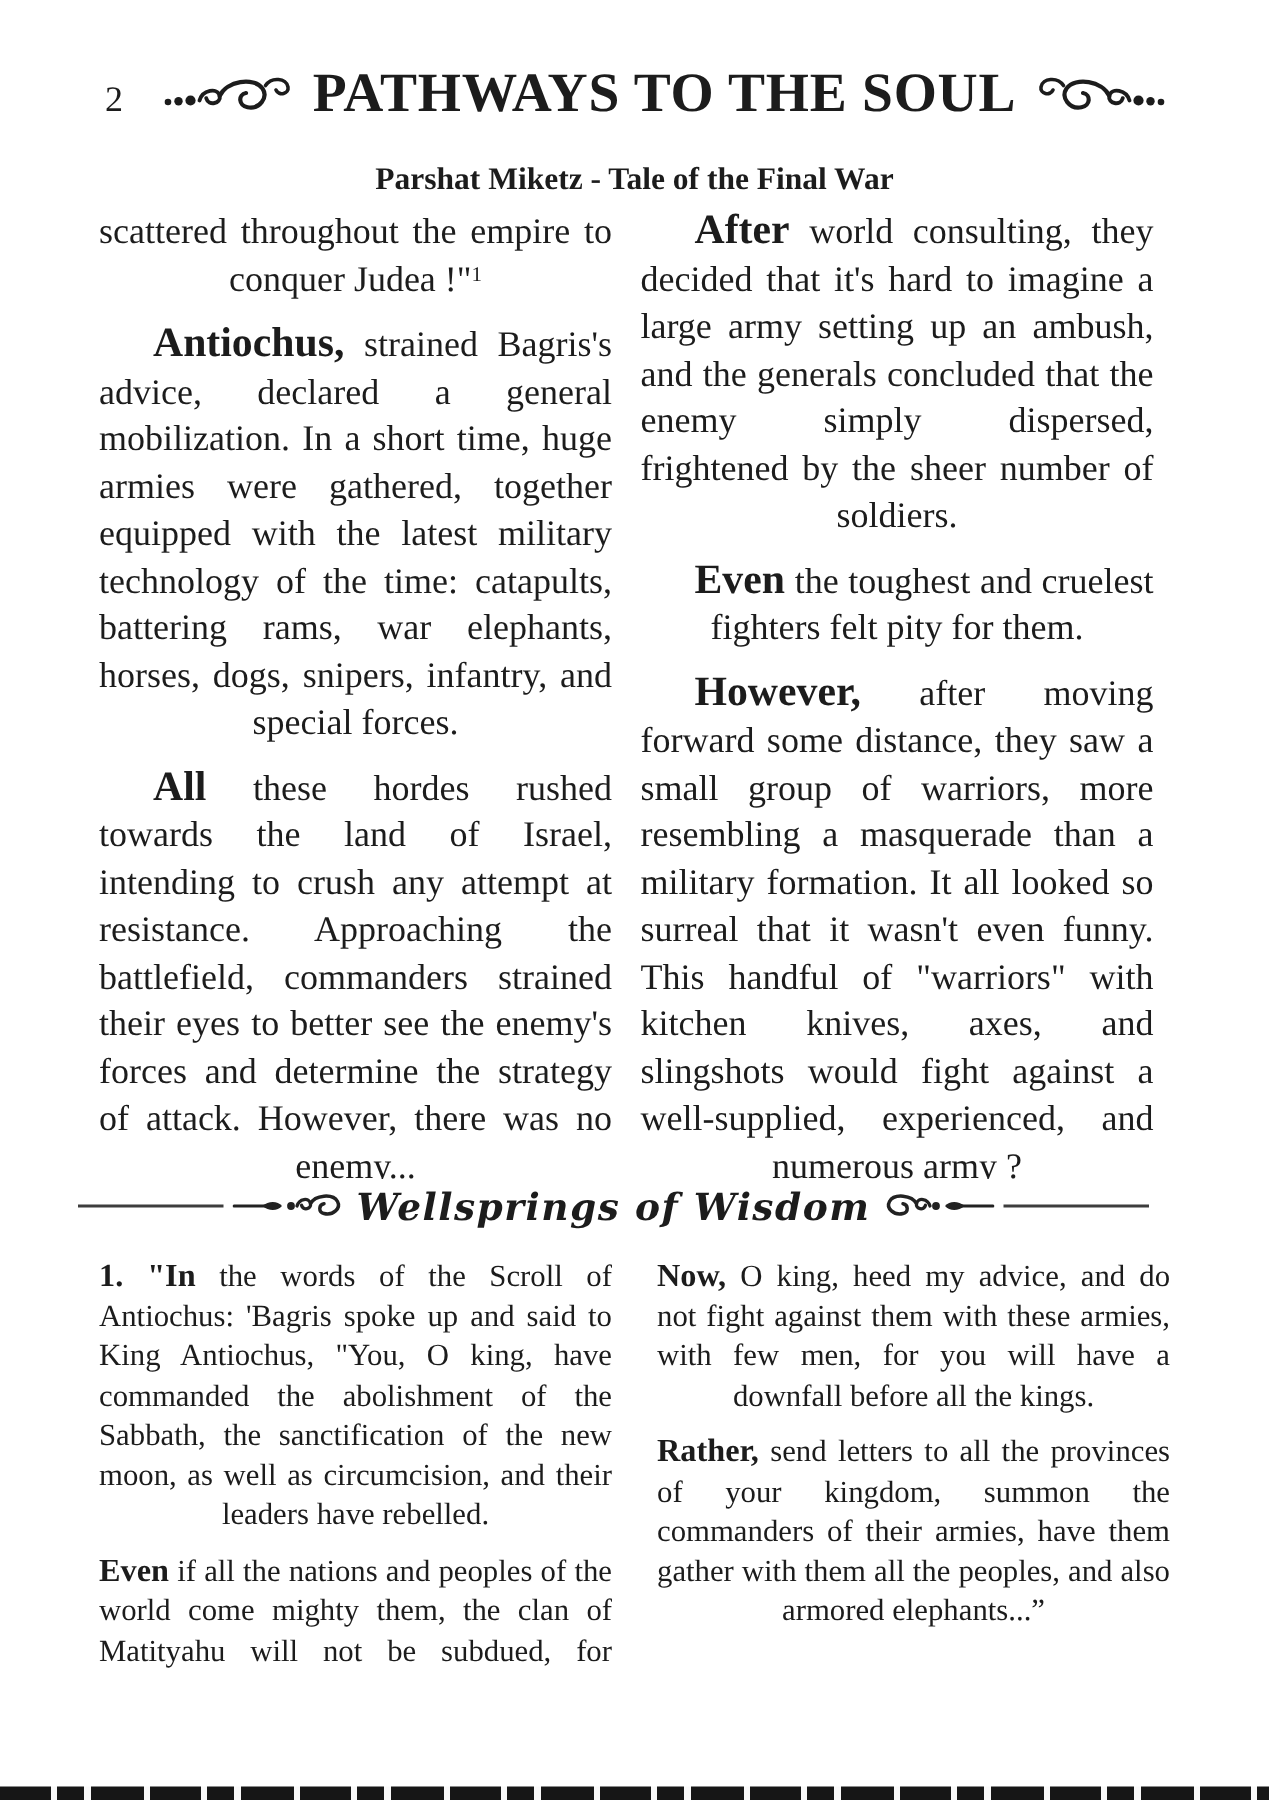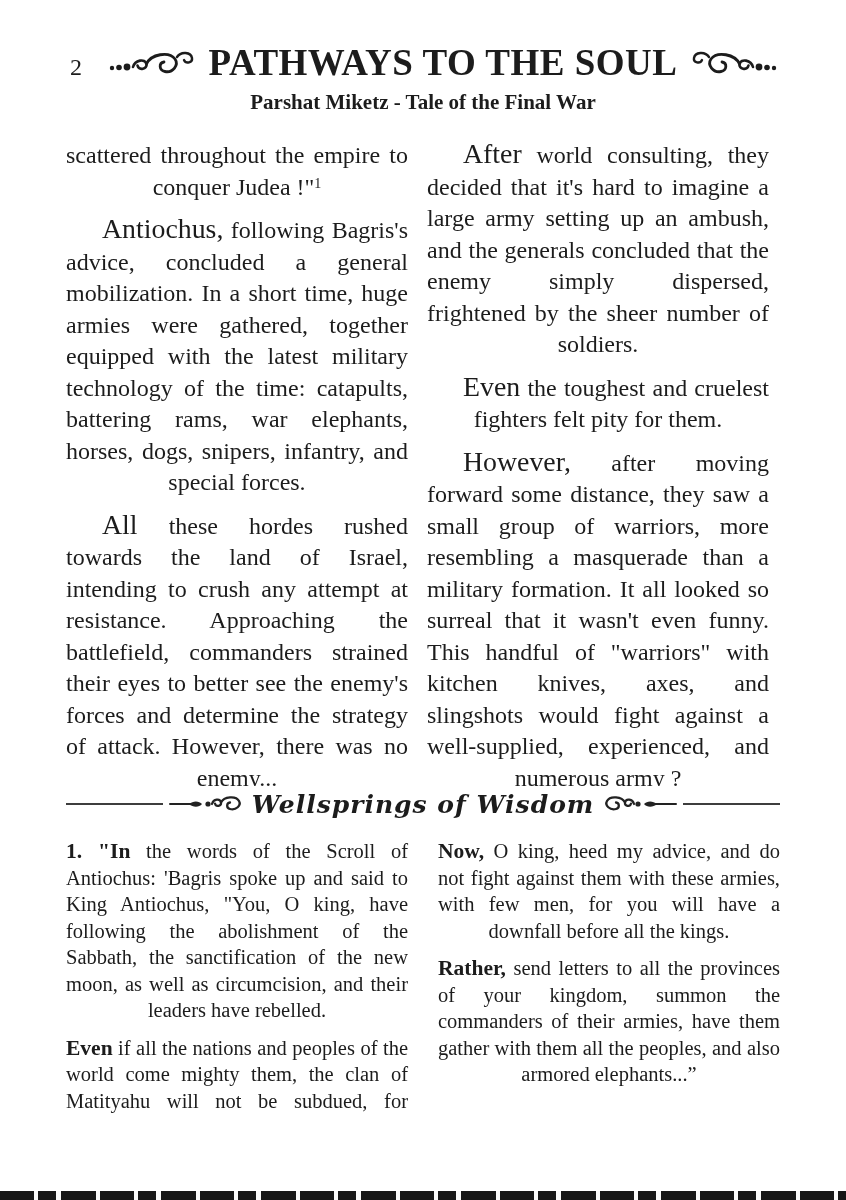--- a/index.html
+++ b/index.html
@@ -25,40 +25,40 @@
   .title-line {
     display: flex; justify-content: center; align-items: center; gap: 6px; padding-left: 40px;
   }
   .doc-title {
     font-size: 37px; font-weight: 700; margin: 0; line-height: 1.05;
     letter-spacing: 0.5px; white-space: nowrap;
   }
   .orn { display: inline-block; }
   .orn svg { display: block; }
   .mirror { transform: scaleX(-1); }
-  .subtitle { font-size: 21px; font-weight: 700; margin-top: 7px; }
+  .subtitle { font-size: 21px; font-weight: 700; margin-top: 24px; }
 
   
   .story {
     position: absolute; top: 140px; left: 66px; width: 714px;
     display: flex; gap: 19px;
   }
   .col { width: 342px; }
   .par {
     margin: 0 0 12px 0;
     font-size: 24px; line-height: 31.5px;
     text-align: justify; text-align-last: center;
   }
   .par.indent { text-indent: 36px; }
-  .lead { font-weight: 400; font-size: 1.16em; line-height: 1; }
+  .lead { font-weight: 700; font-size: 1.16em; line-height: 1; }
   sup.fnref { font-size: 14px; line-height: 0; vertical-align: 7px; }
 
   
   .divider {
-    position: absolute; top: 786px; left: 66px; width: 714px; height: 36px;
+    position: absolute; top: 786px; left: 52px; width: 714px; height: 36px;
     text-align: center;
   }
   .divider .rule {
     position: absolute; top: 17px; left: 0; width: 100%; height: 2px;
     background: #3d3d3d;
   }
   .label-wrap {
     position: relative; display: inline-flex; align-items: center; gap: 5px;
     background: #ffffff; padding: 0 6px; height: 36px;
   }
@@ -123,21 +123,21 @@
         <path d="M70 9 C74 3 84 4 85 10 C85.8 14.5 79 16.5 77 12" fill="none" stroke="#1c1c1c" stroke-width="2.4" stroke-linecap="round"></path>
       </svg>
     </span>
   </div>
   <div class="subtitle">Parshat Miketz - Tale of the Final War</div>
 </div>
 
 <div class="story">
   <div class="col">
     <p class="par"><span>scattered throughout the empire to conquer Judea !"</span><sup class="fnref">1</sup></p>
-    <p class="par indent"><span class="lead">Antiochus,</span> <span>following Bagris's advice, concluded a general mobilization. In a short time, huge armies were gathered, together equipped with the latest military technology of the time: catapults, battering rams, war elephants, horses, dogs, snipers, infantry, and special forces.</span></p>
+    <p class="par indent"><span class="lead">Antiochus,</span> <span>strained Bagris's advice, declared a general mobilization. In a short time, huge armies were gathered, together equipped with the latest military technology of the time: catapults, battering rams, war elephants, horses, dogs, snipers, infantry, and special forces.</span></p>
     <p class="par indent"><span class="lead">All</span> <span>these hordes rushed towards the land of Israel, intending to crush any attempt at resistance. Approaching the battlefield, commanders strained their eyes to better see the enemy's forces and determine the strategy of attack. However, there was no enemy...</span></p>
   </div>
   <div class="col">
     <p class="par indent"><span class="lead">After</span> <span>world consulting, they decided that it's hard to imagine a large army setting up an ambush, and the generals concluded that the enemy simply dispersed, frightened by the sheer number of soldiers.</span></p>
     <p class="par indent"><span class="lead">Even</span> <span>the toughest and cruelest fighters felt pity for them.</span></p>
     <p class="par indent"><span class="lead">However,</span> <span>after moving forward some distance, they saw a small group of warriors, more resembling a masquerade than a military formation. It all looked so surreal that it wasn't even funny. This handful of "warriors" with kitchen knives, axes, and slingshots would fight against a well-supplied, experienced, and numerous army ?</span></p>
   </div>
 </div>
 
 <div class="divider">
@@ -160,21 +160,21 @@
         <circle cx="39" cy="9" r="2.6" fill="#222222"></circle>
         <path d="M43 9 C44.5 4 51 3 52 7.5 C52.7 11 47 12.5 46 8.5" fill="none" stroke="#222222" stroke-width="2.2" stroke-linecap="round"></path>
         <path d="M52 7.5 C55 1.5 67 0.5 70 6 C72.5 10.5 67 15.5 61 14 C57 13 57.5 8 61 7.5" fill="none" stroke="#222222" stroke-width="2.3" stroke-linecap="round"></path>
       </svg>
     </span>
   </span>
 </div>
 
 <div class="footnotes">
   <div class="fcol">
-    <p class="fnp"><span class="fn-lead">1. "In</span> <span>the words of the Scroll of Antiochus: 'Bagris spoke up and said to King Antiochus, "You, O king, have following the abolishment of the Sabbath, the sanctification of the new moon, as well as circumcision, and their leaders have rebelled.</span></p>
+    <p class="fnp"><span class="fn-lead">1. "In</span> <span>the words of the Scroll of Antiochus: 'Bagris spoke up and said to King Antiochus, "You, O king, have commanded the abolishment of the Sabbath, the sanctification of the new moon, as well as circumcision, and their leaders have rebelled.</span></p>
     <p class="fnp cont"><span class="fn-lead">Even</span> <span>if all the nations and peoples of the world come mighty them, the clan of Matityahu will not be subdued, for</span></p>
   </div>
   <div class="fcol">
     <p class="fnp"><span class="fn-lead">Now,</span> <span>O king, heed my advice, and do not fight against them with these armies, with few men, for you will have a downfall before all the kings.</span></p>
     <p class="fnp"><span class="fn-lead">Rather,</span> <span>send letters to all the provinces of your kingdom, summon the commanders of their armies, have them gather with them all the peoples, and also armored elephants...”</span></p>
   </div>
 </div>
 
 <div class="bottom-bar"></div>
 

